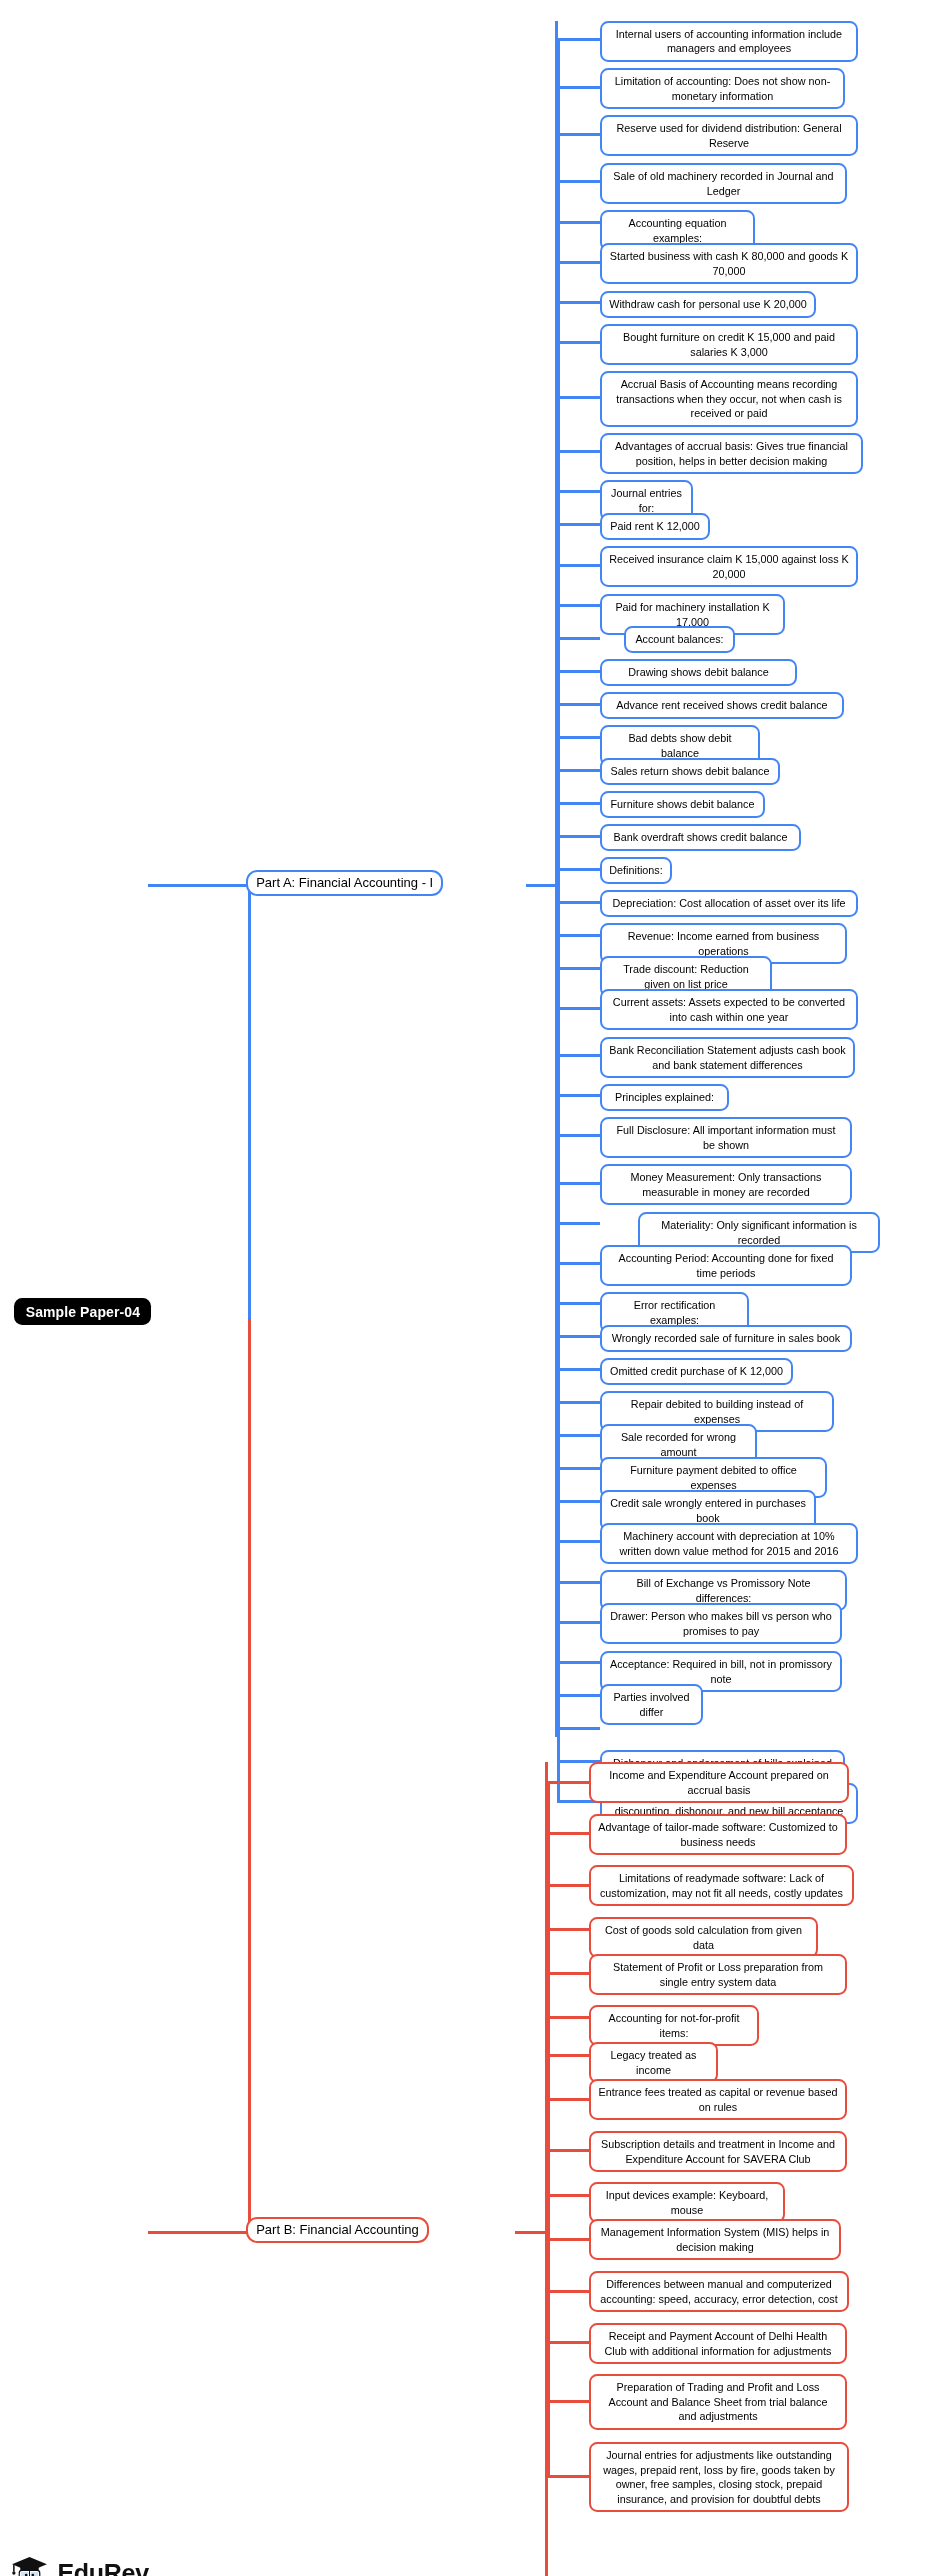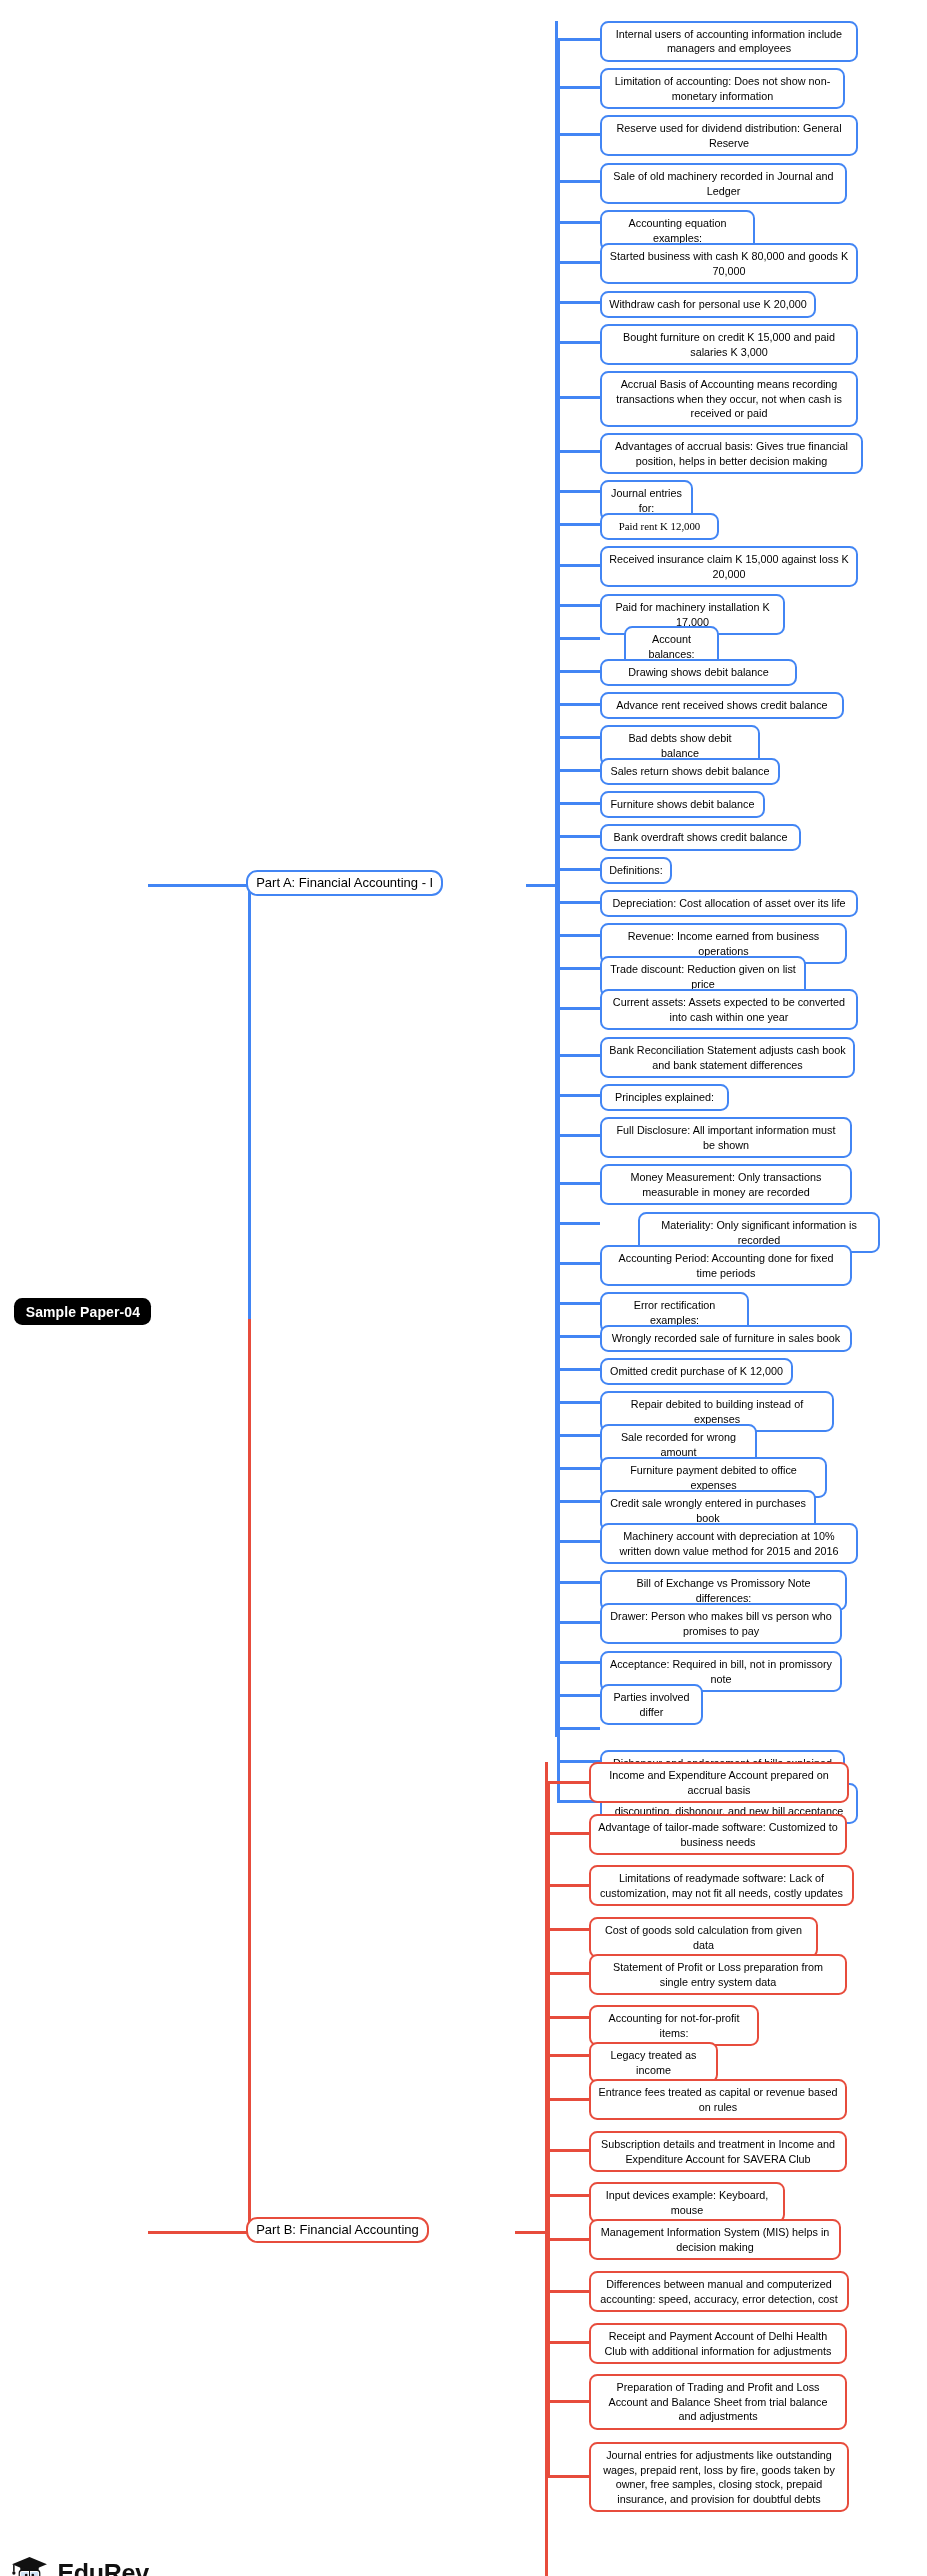--- a/index.html
+++ b/index.html
@@ -132,36 +132,36 @@
     <div class="node blue" style="left: 600px; top: 433px; width: 263px; min-height: 37px;">Advantages of accrual basis: Gives true financial position, helps in better decision making</div>
     <div class="elbow blue">
       <span class="h" style="left: 557px; top: 450px; width: 43px;"></span>
       <span class="v" style="left: 557px; top: 397px; height: 55px;"></span>
     </div>
     <div class="node blue" style="left: 600px; top: 480px; width: 93px; min-height: 23px;">Journal entries for:</div>
     <div class="elbow blue">
       <span class="h" style="left: 557px; top: 490px; width: 43px;"></span>
       <span class="v" style="left: 557px; top: 451px; height: 40px;"></span>
     </div>
-    <div class="node blue" style="left: 600px; top: 513px; width: 119px; min-height: 23px; font-family: Liberation Serif, serif;">Paid rent K 12,000</div>
+    <div class="node blue" style="left: 600px; top: 513px; width: 110px; min-height: 23px;">Paid rent K 12,000</div>
     <div class="elbow blue">
       <span class="h" style="left: 557px; top: 523px; width: 43px;"></span>
       <span class="v" style="left: 557px; top: 492px; height: 33px;"></span>
     </div>
     <div class="node blue" style="left: 600px; top: 546px; width: 258px; min-height: 37px;">Received insurance claim K 15,000 against loss K 20,000</div>
     <div class="elbow blue">
       <span class="h" style="left: 557px; top: 564px; width: 43px;"></span>
       <span class="v" style="left: 557px; top: 524px; height: 40px;"></span>
     </div>
     <div class="node blue" style="left: 600px; top: 594px; width: 185px; min-height: 23px;">Paid for machinery installation K 17,000</div>
     <div class="elbow blue">
       <span class="h" style="left: 557px; top: 604px; width: 43px;"></span>
       <span class="v" style="left: 557px; top: 565px; height: 40px;"></span>
     </div>
-    <div class="node blue" style="left: 624px; top: 626px; width: 95px; min-height: 23px;">Account balances:</div>
+    <div class="node blue" style="left: 624px; top: 626px; width: 111px; min-height: 23px;">Account balances:</div>
     <div class="elbow blue">
       <span class="h" style="left: 557px; top: 637px; width: 43px;"></span>
       <span class="v" style="left: 557px; top: 605px; height: 33px;"></span>
     </div>
     <div class="node blue" style="left: 600px; top: 659px; width: 197px; min-height: 23px;">Drawing shows debit balance</div>
     <div class="elbow blue">
       <span class="h" style="left: 557px; top: 670px; width: 43px;"></span>
       <span class="v" style="left: 557px; top: 638px; height: 33px;"></span>
     </div>
     <div class="node blue" style="left: 600px; top: 692px; width: 244px; min-height: 23px;">Advance rent received shows credit balance</div>
@@ -197,21 +197,21 @@
     <div class="node blue" style="left: 600px; top: 890px; width: 258px; min-height: 23px;">Depreciation: Cost allocation of asset over its life</div>
     <div class="elbow blue">
       <span class="h" style="left: 557px; top: 901px; width: 43px;"></span>
       <span class="v" style="left: 557px; top: 869px; height: 33px;"></span>
     </div>
     <div class="node blue" style="left: 600px; top: 923px; width: 247px; min-height: 23px;">Revenue: Income earned from business operations</div>
     <div class="elbow blue">
       <span class="h" style="left: 557px; top: 934px; width: 43px;"></span>
       <span class="v" style="left: 557px; top: 902px; height: 33px;"></span>
     </div>
-    <div class="node blue" style="left: 600px; top: 956px; width: 206px; min-height: 23px;">Trade discount: Reduction given on list price</div>
+    <div class="node blue" style="left: 600px; top: 956px; width: 172px; min-height: 23px;">Trade discount: Reduction given on list price</div>
     <div class="elbow blue">
       <span class="h" style="left: 557px; top: 967px; width: 43px;"></span>
       <span class="v" style="left: 557px; top: 935px; height: 33px;"></span>
     </div>
     <div class="node blue" style="left: 600px; top: 989px; width: 258px; min-height: 37px;">Current assets: Assets expected to be converted into cash within one year</div>
     <div class="elbow blue">
       <span class="h" style="left: 557px; top: 1007px; width: 43px;"></span>
       <span class="v" style="left: 557px; top: 968px; height: 40px;"></span>
     </div>
     <div class="node blue" style="left: 600px; top: 1037px; width: 255px; min-height: 37px;">Bank Reconciliation Statement adjusts cash book and bank statement differences</div>

